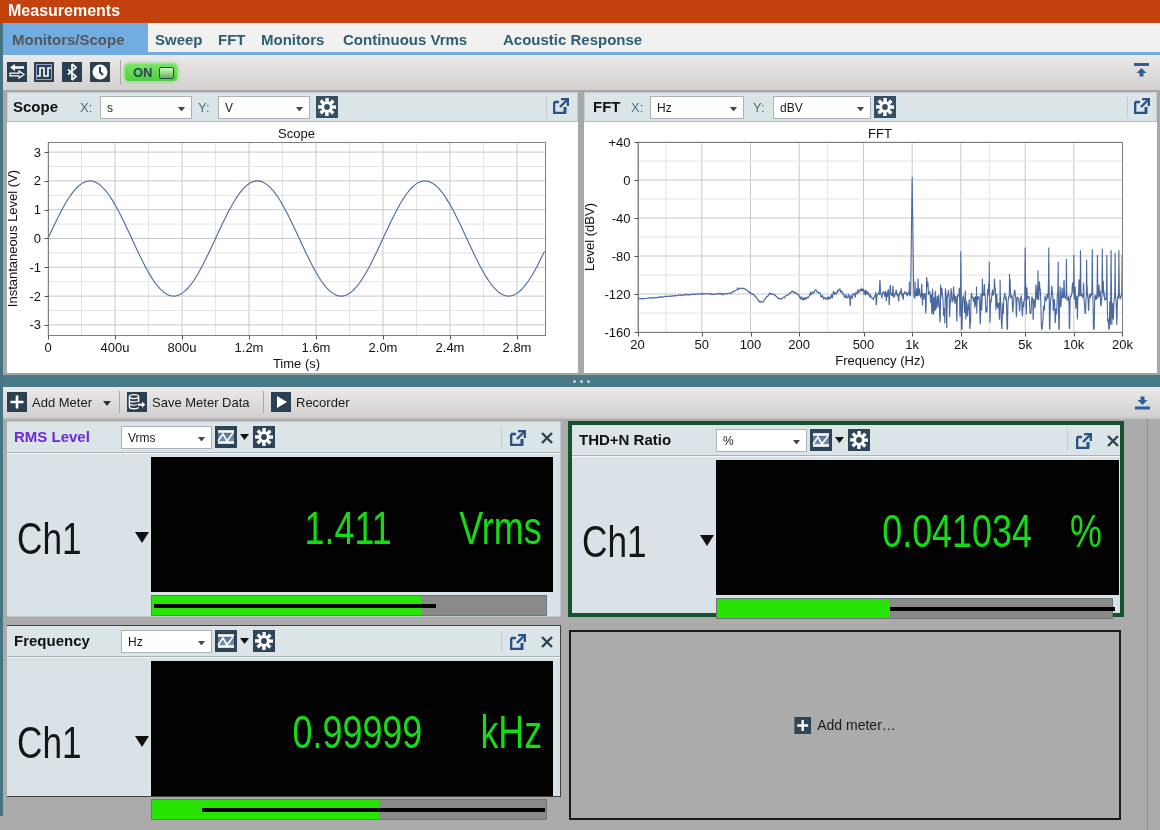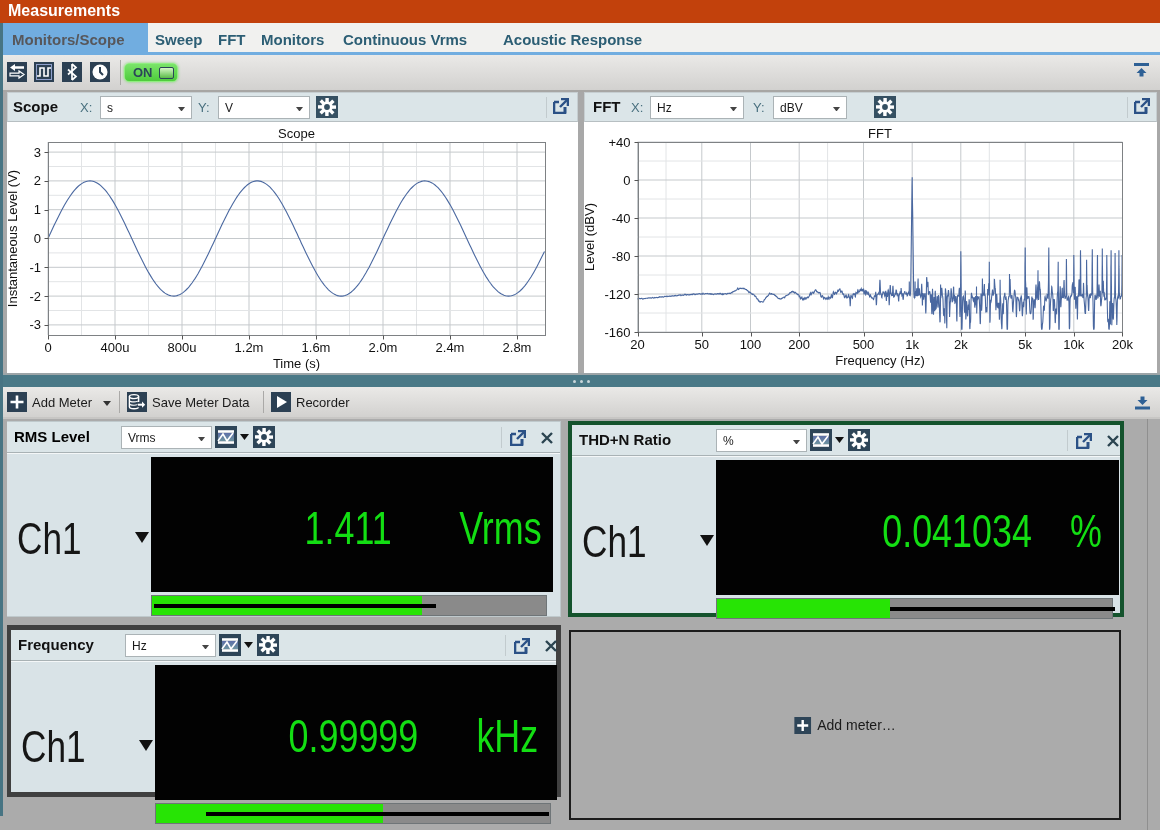--- a/index.html
+++ b/index.html
@@ -151,21 +151,21 @@
 <div class="abs" style="left:584px;top:92px;width:573px;height:30px;background:#DBE5E8;border:1px solid #C6CED1;border-bottom:1px solid #B7BFC2"></div>
 <span class="abs" style="left:593px;top:98px;font-size:15px;font-weight:bold;color:#111">FFT</span>
 <span class="abs" style="left:631px;top:100px;font-size:13px;color:#49707F">X:</span>
 <div style="position:absolute;left:650px;top:96px;width:94px;height:23px;background:#fff;border:1px solid #ABB3B6;box-sizing:border-box">
     <span style="position:absolute;left:6px;top:50%;transform:translateY(-50%);font-size:12px;color:#1A1A1A">Hz</span>
     <svg style="position:absolute;right:6px;top:9.5px" width="7" height="4.5">
       <polygon points="0,0 7,0 3.5,4.5" fill="#444"></polygon>
     </svg>
   </div>
 <span class="abs" style="left:753px;top:100px;font-size:13px;color:#49707F">Y:</span>
-<div style="position:absolute;left:773px;top:96px;width:74px;height:23px;background:#fff;border:1px solid #ABB3B6;box-sizing:border-box">
+<div style="position:absolute;left:773px;top:96px;width:98px;height:23px;background:#fff;border:1px solid #ABB3B6;box-sizing:border-box">
     <span style="position:absolute;left:6px;top:50%;transform:translateY(-50%);font-size:12px;color:#1A1A1A">dBV</span>
     <svg style="position:absolute;right:6px;top:9.5px" width="7" height="4.5">
       <polygon points="0,0 7,0 3.5,4.5" fill="#444"></polygon>
     </svg>
   </div>
 <svg style="position:absolute;left:874px;top:96px" width="22" height="22">
     <rect width="22" height="22" fill="#355062"></rect>
     <rect x="9.4" y="2.0" width="3.4" height="4.0" fill="#fff" transform="rotate(0 11.0 11.0)"></rect>
     <rect x="9.4" y="2.0" width="3.4" height="4.0" fill="#fff" transform="rotate(45 11.0 11.0)"></rect>
     <rect x="9.4" y="2.0" width="3.4" height="4.0" fill="#fff" transform="rotate(90 11.0 11.0)"></rect>
@@ -283,21 +283,21 @@
 <span class="abs" style="left:296px;top:395px;font-size:13px;color:#1A1A1A">Recorder</span>
 <svg class="abs" style="left:1134px;top:393px" width="17" height="17">
     <polygon points="8.5,12 3.5,7 6.5,7 6.5,3.5 10.5,3.5 10.5,7 13.5,7" fill="#2E6095"></polygon>
     <rect x="1" y="13.5" width="15" height="3" fill="#2E6095"></rect>
   </svg>
 <div class="abs" style="left:0;top:419px;width:1160px;height:411px;background:#ABABAB"></div>
 <div class="abs" style="left:1147px;top:419px;width:1px;height:411px;background:#8F8F8F"></div>
 <div style="position:absolute;left:6px;top:421px;width:555px;height:196px;background:#D9E3E7;border:1px solid #BFC9CC;box-sizing:border-box">
     <div style="position:absolute;left:0;top:0;width:100%;height:31px;background:#DBE5E8;border-bottom:1px solid #A9B2B5;box-sizing:border-box"></div>
     <div style="position:absolute;left:0;top:31px;width:100%;height:1px;background:#F4F7F8"></div>
-    <span style="position:absolute;left:7px;top:6px;font-size:15px;font-weight:bold;color:#000000">RMS Level</span>
+    <span style="position:absolute;left:7px;top:6px;font-size:15px;font-weight:bold;color:#6d28d9">RMS Level</span>
     <div style="position:absolute;left:114px;top:4px;width:91px;height:23px;background:#fff;border:1px solid #ABB3B6;box-sizing:border-box">
       <span style="position:absolute;left:6px;top:50%;transform:translateY(-50%);font-size:12px;color:#1A1A1A">Vrms</span>
       <svg style="position:absolute;right:6px;top:9.5px" width="7" height="4.5">
         <polygon points="0,0 7,0 3.5,4.5" fill="#444"></polygon>
       </svg>
     </div>
     <svg style="position:absolute;left:208px;top:4px" width="22" height="22" viewBox="0 0 22 22">
       <rect width="22" height="22" fill="#2E4558"></rect>
       <linearGradient id="gi208" x1="0" y1="0" x2="0" y2="1">
         <stop offset="0" stop-color="#5E6FA8"></stop>
@@ -400,21 +400,21 @@
       <polygon points="0,0 14,0 7,11" fill="#111"></polygon>
     </svg>
     <div style="position:absolute;left:144px;top:35px;width:403px;height:135px;background:#020202"></div>
     <div style="position:absolute;right:88px;top:83px;font-size:46px;color:#13DE13;line-height:1;transform:scaleX(0.78);transform-origin:100% 0">0.041034</div>
     <div style="position:absolute;right:18px;top:83px;font-size:46px;color:#13DE13;line-height:1;transform:scaleX(0.78);transform-origin:100% 0">%</div>
     <div style="position:absolute;left:144px;top:173px;width:397px;height:21px;background:#8A8A8A;border:1px solid #6F7578;box-sizing:border-box">
       <div style="position:absolute;left:0;top:0;width:173px;height:100%;background:#27E405"></div>
       <div style="position:absolute;left:173px;top:8px;width:225px;height:4px;background:#000"></div>
     </div>
   </div>
-<div style="position:absolute;left:6px;top:625px;width:555px;height:172px;background:#D9E3E7;border:5px solid #404040;box-sizing:border-box">
+<div style="position:absolute;left:6px;top:625px;width:555px;height:172px;background:#D9E3E7;border:1px solid #404040;box-sizing:border-box">
     <div style="position:absolute;left:0;top:0;width:100%;height:31px;background:#DBE5E8;border-bottom:1px solid #A9B2B5;box-sizing:border-box"></div>
     <div style="position:absolute;left:0;top:31px;width:100%;height:1px;background:#F4F7F8"></div>
     <span style="position:absolute;left:7px;top:6px;font-size:15px;font-weight:bold;color:#111">Frequency</span>
     <div style="position:absolute;left:114px;top:4px;width:91px;height:23px;background:#fff;border:1px solid #ABB3B6;box-sizing:border-box">
       <span style="position:absolute;left:6px;top:50%;transform:translateY(-50%);font-size:12px;color:#1A1A1A">Hz</span>
       <svg style="position:absolute;right:6px;top:9.5px" width="7" height="4.5">
         <polygon points="0,0 7,0 3.5,4.5" fill="#444"></polygon>
       </svg>
     </div>
     <svg style="position:absolute;left:208px;top:4px" width="22" height="22" viewBox="0 0 22 22">

